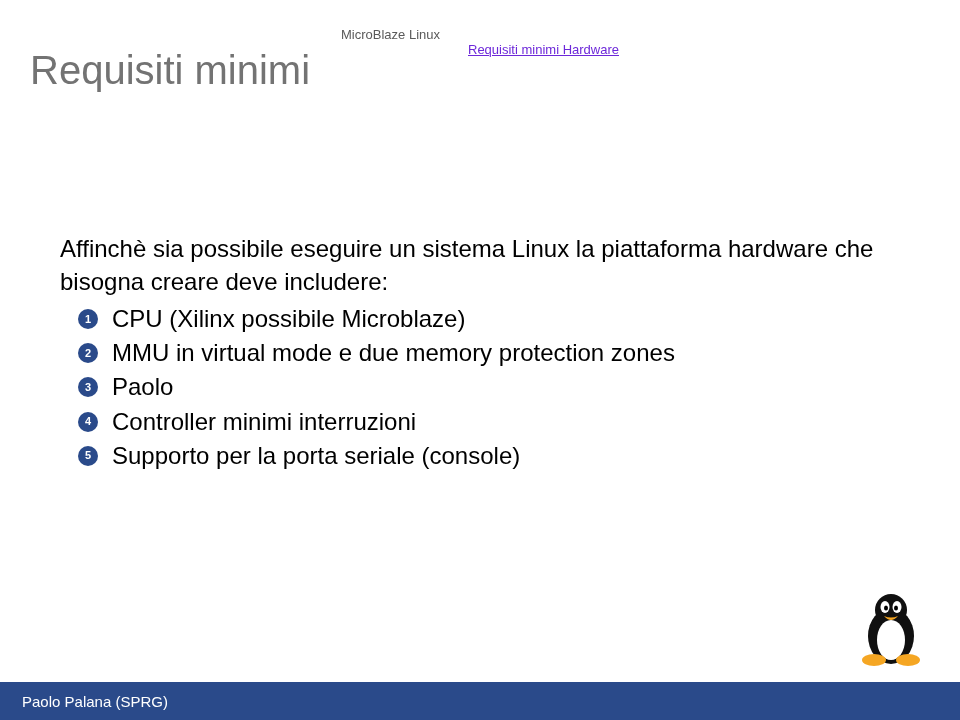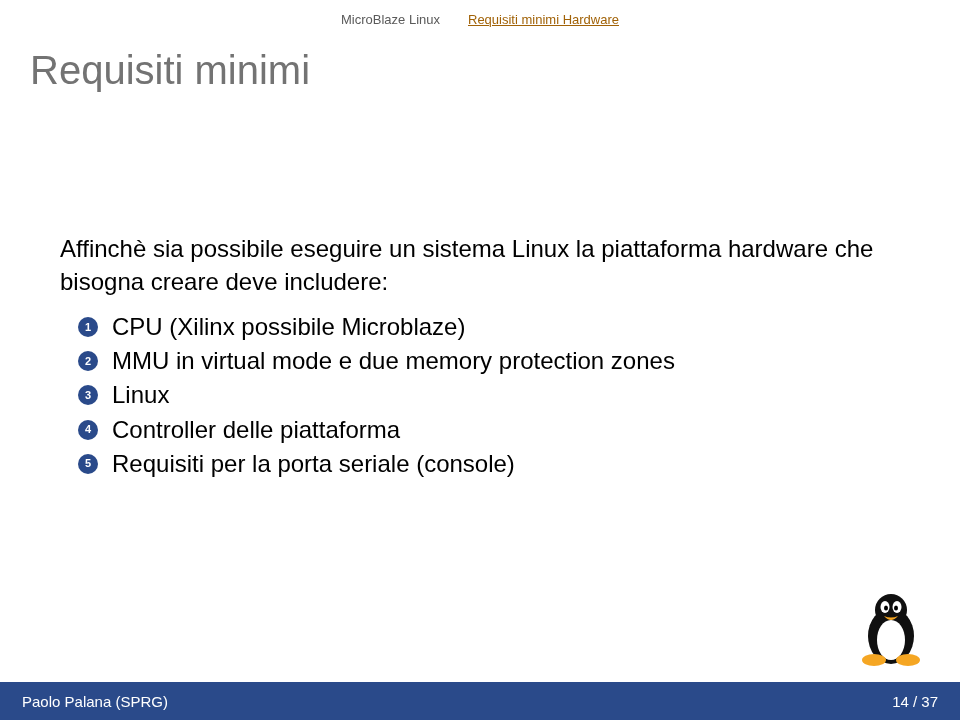--- a/index.html
+++ b/index.html
@@ -22,39 +22,40 @@
     gap: 24px;
     font-size: 13px;
     align-items: center;
   }
   .top-nav .tab {
     padding: 0 2px;
     color: #5a5a5a;
   }
   .top-nav .tab.active {
     text-decoration: underline;
-    color: #a16207;
+    color: #6d28d9;
+    margin-top: 30px;
   }
   .title {
     position: absolute;
     top: 48px;
     left: 30px;
     font-size: 40px;
     color: #737373;
     font-weight: 400;
   }
   .content {
     position: absolute;
     top: 232px;
     left: 60px;
     right: 60px;
     font-size: 24px;
     line-height: 1.38;
   }
-  .lead { margin-bottom: 12px; }
+  .lead { margin-bottom: 4px; }
   .list { list-style: none; }
   .list li {
     display: flex;
     align-items: flex-start;
     gap: 14px;
     margin-top: 1px;
     margin-left: 18px;
   }
   .bullet {
     display: inline-flex;
@@ -112,42 +113,41 @@
     <li>
       <span class="bullet">1</span>
       <span class="li-text">CPU (Xilinx possibile Microblaze)</span>
     </li>
     <li>
       <span class="bullet">2</span>
       <span class="li-text">MMU in virtual mode e due memory protection zones</span>
     </li>
     <li>
       <span class="bullet">3</span>
-      <span class="li-text">Linux</span>
+      <span class="li-text">Paolo</span>
     </li>
     <li>
       <span class="bullet">4</span>
-      <span class="li-text">Controller delle piattaforma</span>
+      <span class="li-text">Controller minimi interruzioni</span>
     </li>
     <li>
       <span class="bullet">5</span>
-      <span class="li-text">Requisiti per la porta seriale (console)</span>
+      <span class="li-text">Supporto per la porta seriale (console)</span>
     </li>
   </ul>
 </div>
 
 <svg class="mascot" viewBox="0 0 70 78">
   <ellipse cx="35" cy="48" rx="23" ry="28" fill="#101010"></ellipse>
   <ellipse cx="35" cy="22" rx="16" ry="16" fill="#101010"></ellipse>
   <ellipse cx="35" cy="52" rx="14" ry="20" fill="#ffffff"></ellipse>
   <ellipse cx="29" cy="19" rx="4.5" ry="6" fill="#ffffff"></ellipse>
   <ellipse cx="41" cy="19" rx="4.5" ry="6" fill="#ffffff"></ellipse>
   <ellipse cx="30" cy="20" rx="2" ry="2.5" fill="#000"></ellipse>
   <ellipse cx="40" cy="20" rx="2" ry="2.5" fill="#000"></ellipse>
   <path d="M28 28 Q35 36 42 28 Q35 31 28 28 Z" fill="#f5a623"></path>
   <ellipse cx="18" cy="72" rx="12" ry="6" fill="#f5a623"></ellipse>
   <ellipse cx="52" cy="72" rx="12" ry="6" fill="#f5a623"></ellipse>
 </svg>
 
 <div class="footer">
   <div class="left">Paolo Palana (SPRG)</div>
-  <div class="right">14 / 37</div>
 </div>
 
 </body></html>

